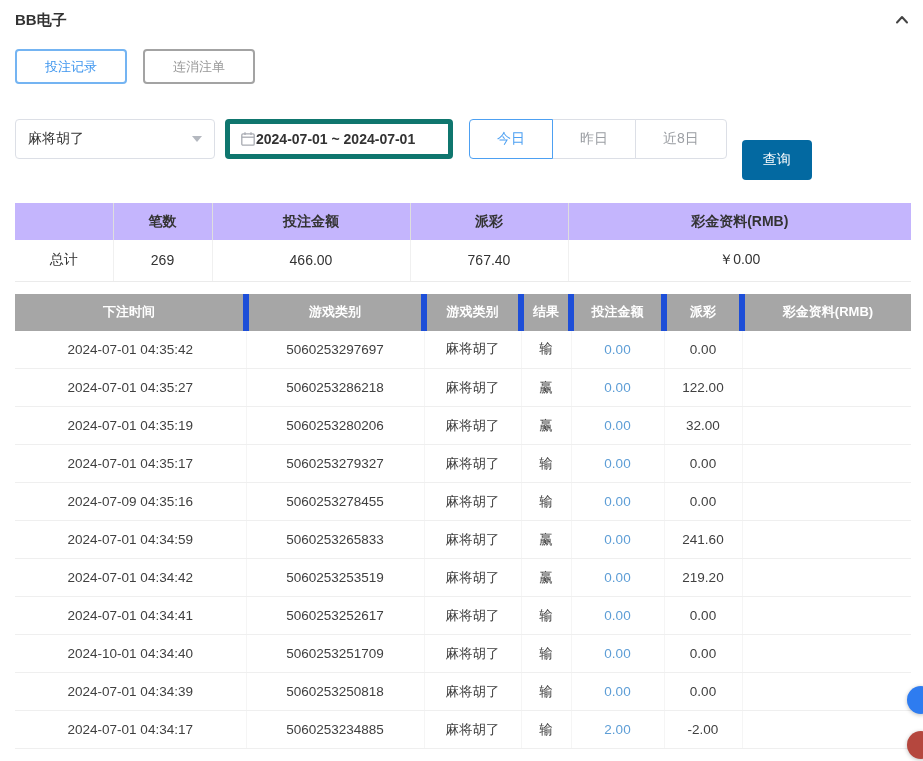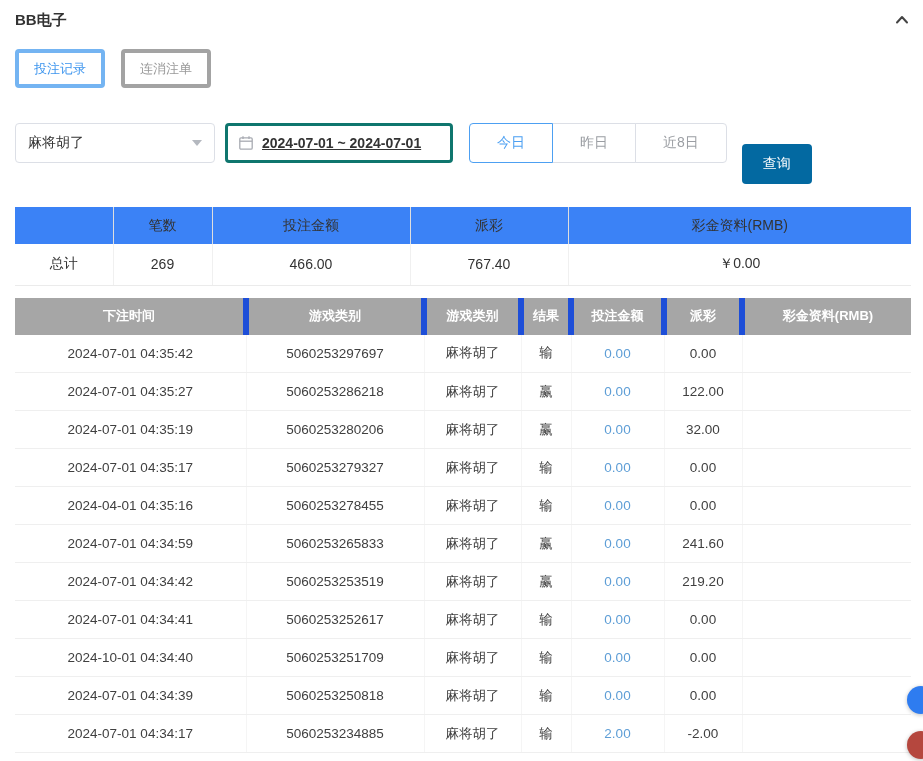--- a/index.html
+++ b/index.html
@@ -13,40 +13,40 @@
   .container { padding: 8px 12px 0 15px; }
 
   
   .panel-header { display: flex; align-items: center; justify-content: space-between; height: 24px; }
   .panel-title { font-size: 15px; font-weight: 700; color: #333; }
   .collapse-icon { width: 18px; height: 18px; cursor: pointer; display: flex; align-items: center; justify-content: center; }
 
   
   .tabs { margin-top: 17px; display: flex; gap: 16px; }
   .tab {
-    padding: 9px 15px; font-size: 13px; color: #999;
-    border: 4px solid #a3a3a3; border-radius: 4px; background: #fff; cursor: pointer; line-height: 1;
+    padding: 9px 28px; font-size: 13px; color: #999;
+    border: 2px solid #a3a3a3; border-radius: 4px; background: #fff; cursor: pointer; line-height: 1;
   }
   .tab.active { color: #3d95ee; border-color: #74b4f2; }
 
   
   .filter-row { margin-top: 13px; display: flex; align-items: center; }
   .select-box {
     width: 200px; height: 40px; border: 1px solid #dcdfe6; border-radius: 4px;
     display: flex; align-items: center; justify-content: space-between;
     padding: 0 12px; font-size: 14px; color: #333; cursor: pointer; background: #fff;
   }
   .caret-down {
     width: 0; height: 0; border-left: 5px solid transparent; border-right: 5px solid transparent;
     border-top: 6px solid #b4b8bf;
   }
   .date-box {
-    margin-left: 10px; width: 228px; height: 40px; border: 3px solid #0f766e; border-radius: 4px;
-    display: flex; align-items: center; gap: 8px; padding: 0 10px;
-    font-size: 14px; font-weight: 600; color: #333; background: #fff; cursor: pointer; text-decoration: underline;
+    margin-left: 10px; width: 228px; height: 40px; border: 5px solid #0f766e; border-radius: 4px;
+    display: flex; align-items: center; gap: 0; padding: 0 10px;
+    font-size: 14px; font-weight: 600; color: #333; background: #fff; cursor: pointer;
   }
   .segment { margin-left: 8px; display: flex; }
   .seg-btn {
     height: 40px; padding: 0 27px; background: #fff; border: 1px solid #dcdfe6;
     font-size: 14px; color: #9b9ea3; cursor: pointer; margin-left: -1px; position: relative;
     font-family: "Liberation Sans", sans-serif;
   }
   .seg-btn:first-child { border-radius: 4px 0 0 4px; margin-left: 8px; }
   .seg-btn:last-child { border-radius: 0 4px 4px 0; }
   .seg-btn.active { color: #4da0f2; border-color: #4da0f2; z-index: 1; }
@@ -54,21 +54,21 @@
     margin-left: 15px; width: 70px; height: 40px; background: #0369a1; color: #fff;
     border: none; border-radius: 4px; font-size: 14px; cursor: pointer;
     font-family: "Liberation Sans", sans-serif;
     margin-top: 43px;
   }
 
   
   table { border-collapse: collapse; table-layout: fixed; }
   .summary-table { margin-top: 23px; width: 896px; }
   .summary-table th {
-    background: #3b82f6; height: 37px; font-size: 14px; font-weight: 400; color: #333;
+    background: #c4b5fd; height: 37px; font-size: 14px; font-weight: 700; color: #333;
     text-align: center; border-right: 1px solid #dedede;
   }
   .summary-table th:last-child { border-right: none; }
   .summary-table td {
     height: 41px; font-size: 14px; color: #333; text-align: center; background: #fff;
     border-right: 1px solid #f0f0f0; border-bottom: 1px solid #ebebeb;
   }
   .summary-table td:last-child { border-right: none; }
 
   
@@ -222,21 +222,21 @@
     <td>2024-07-01 04:35:17</td>
     <td>5060253279327</td>
     <td>麻将胡了</td>
     <td>输</td>
     <td><a class="bet-link">0.00</a></td>
     <td>0.00</td>
     <td></td>
   </tr>
 
   <tr>
-    <td>2024-04-01 04:35:16</td>
+    <td>2024-07-09 04:35:16</td>
     <td>5060253278455</td>
     <td>麻将胡了</td>
     <td>输</td>
     <td><a class="bet-link">0.00</a></td>
     <td>0.00</td>
     <td></td>
   </tr>
 
   <tr>
     <td>2024-07-01 04:34:59</td>

